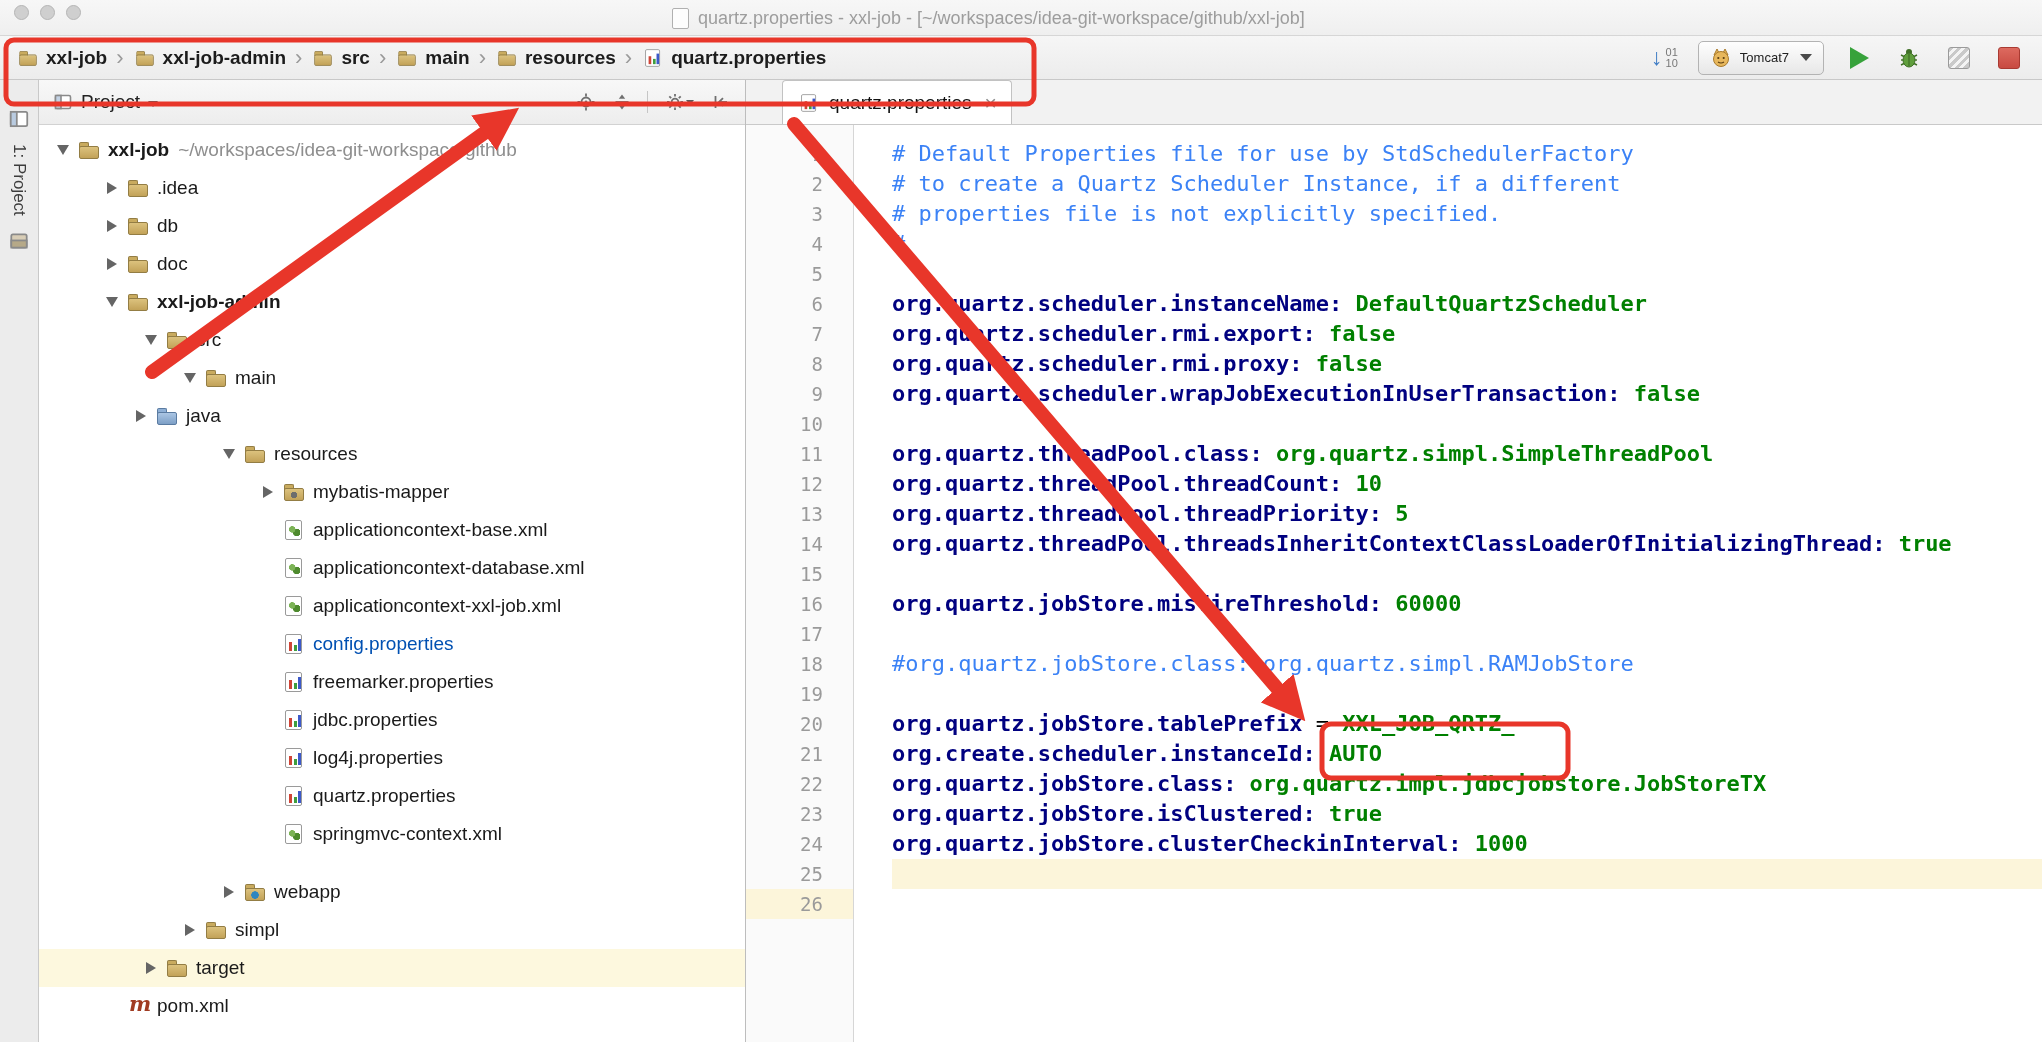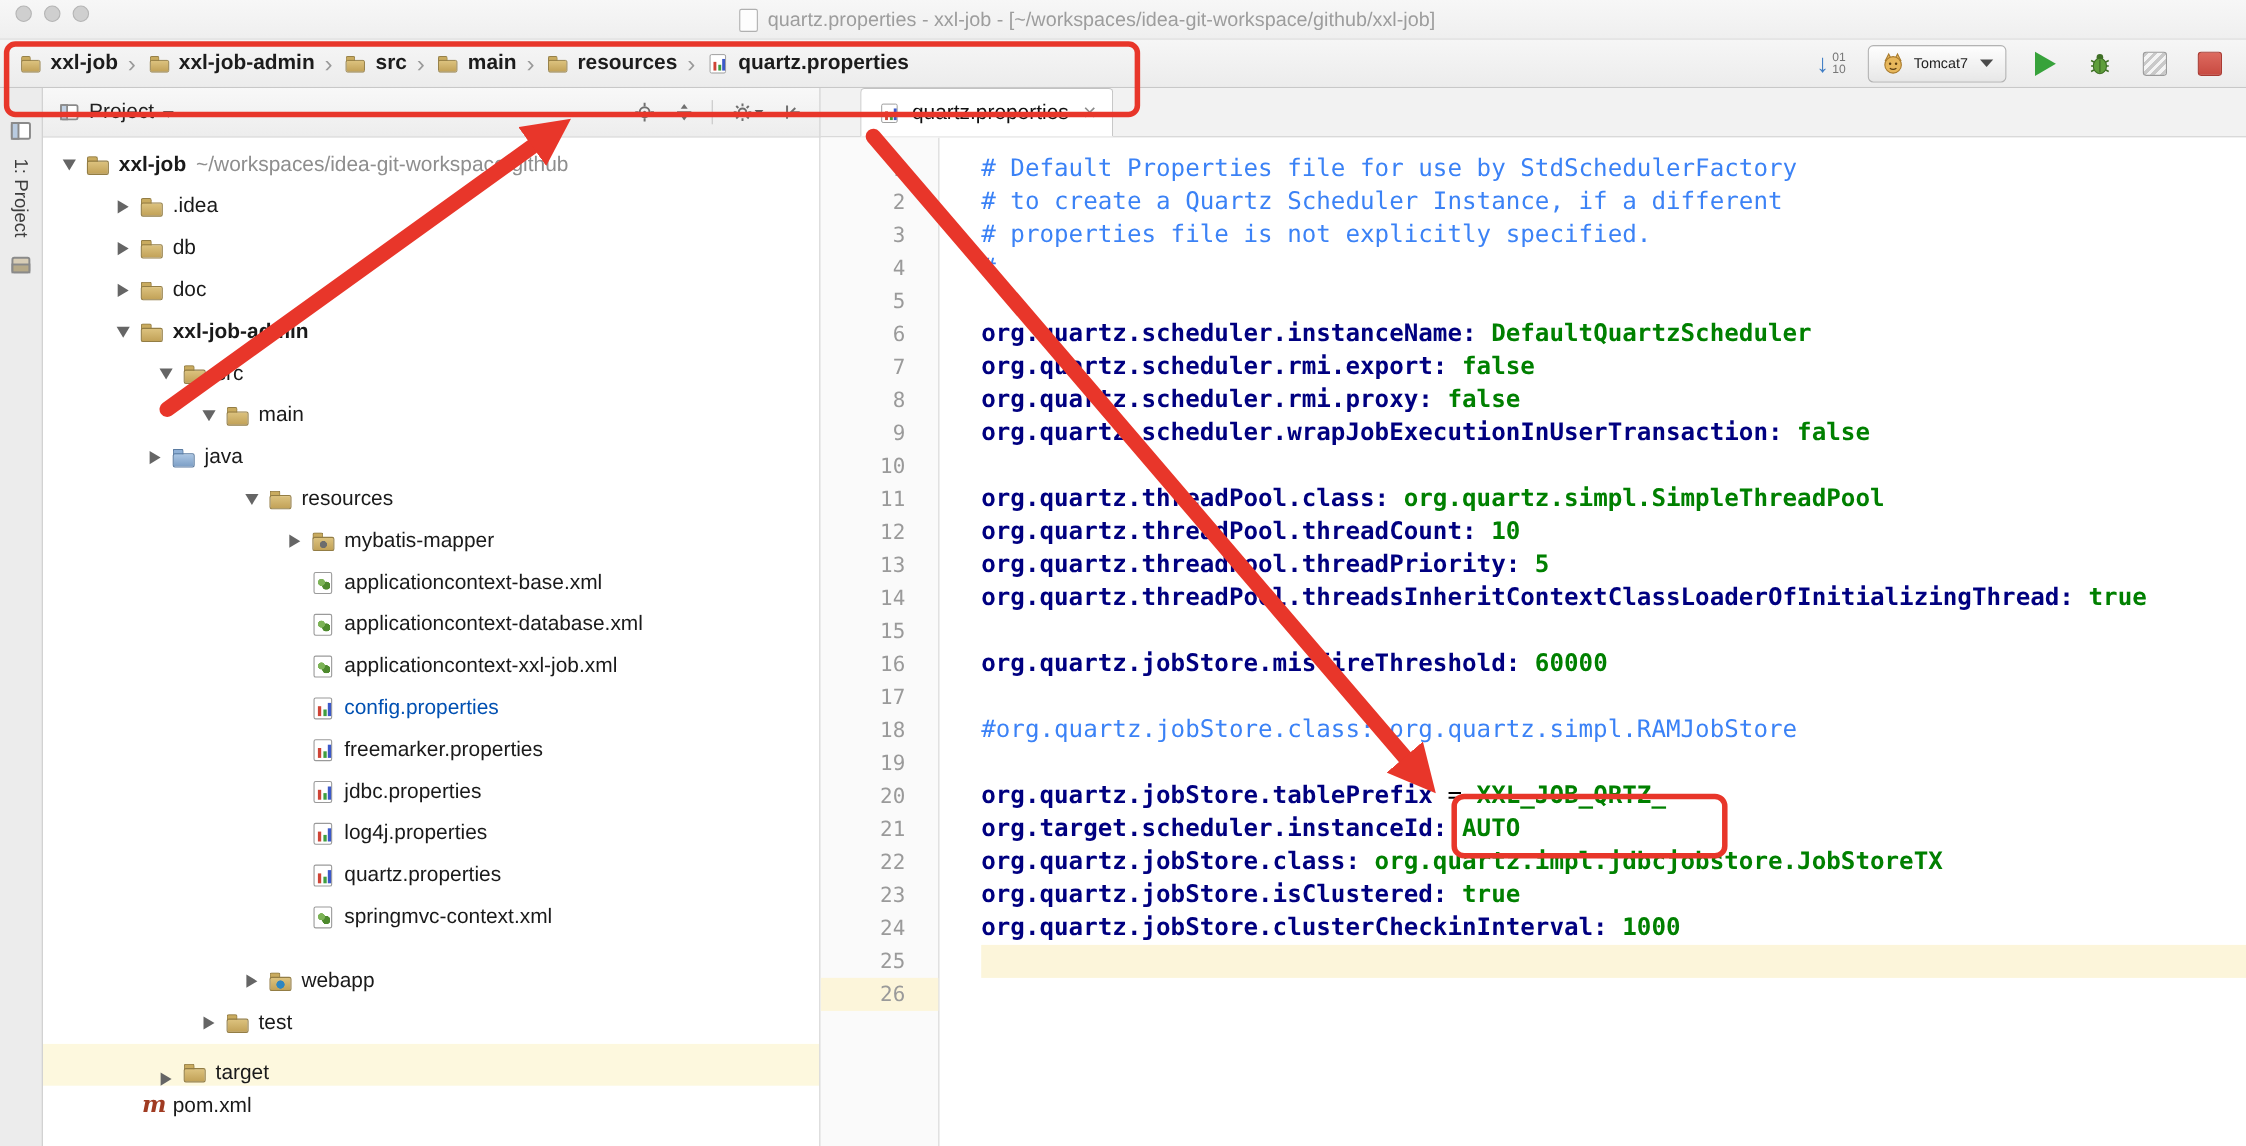--- a/index.html
+++ b/index.html
@@ -392,23 +392,23 @@
               <span class="arrow-closed"></span>
             </span>
             <span class="ic ic-folder-web"></span>
             <span class="tree-label">webapp</span>
           </div>
           <div class="tree-row" style="padding-left: 137px;">
             <span class="tw">
               <span class="arrow-closed"></span>
             </span>
             <span class="ic ic-folder"></span>
-            <span class="tree-label">test</span>
-          </div>
-          <div class="tree-row hl" style="padding-left: 98px; align-items: flex-end;">
+            <span class="tree-label">simpl</span>
+          </div>
+          <div class="tree-row hl" style="padding-left: 98px;">
             <span class="tw">
               <span class="arrow-closed"></span>
             </span>
             <span class="ic ic-folder"></span>
             <span class="tree-label">target</span>
           </div>
           <div class="tree-row" style="padding-left: 59px;">
             <span class="tw"></span>
             <span class="ic ic-maven"></span>
             <span class="tree-label">pom.xml</span>
@@ -467,21 +467,21 @@
             <div class="code-line"><span class="seg-key">org.quartz.threadPool.class:</span><span class="seg-value"> org.quartz.simpl.SimpleThreadPool</span></div>
             <div class="code-line"><span class="seg-key">org.quartz.threadPool.threadCount:</span><span class="seg-value"> 10</span></div>
             <div class="code-line"><span class="seg-key">org.quartz.threadPool.threadPriority:</span><span class="seg-value"> 5</span></div>
             <div class="code-line"><span class="seg-key">org.quartz.threadPool.threadsInheritContextClassLoaderOfInitializingThread:</span><span class="seg-value"> true</span></div>
             <div class="code-line"></div>
             <div class="code-line"><span class="seg-key">org.quartz.jobStore.misfireThreshold:</span><span class="seg-value"> 60000</span></div>
             <div class="code-line"></div>
             <div class="code-line"><span class="seg-comment">#org.quartz.jobStore.class: org.quartz.simpl.RAMJobStore</span></div>
             <div class="code-line"></div>
             <div class="code-line"><span class="seg-key">org.quartz.jobStore.tablePrefix</span><span class="seg-plain"> = </span><span class="seg-value">XXL_JOB_QRTZ_</span></div>
-            <div class="code-line"><span class="seg-key">org.target.scheduler.instanceId:</span><span class="seg-value"> AUTO</span></div>
+            <div class="code-line"><span class="seg-key">org.create.scheduler.instanceId:</span><span class="seg-value"> AUTO</span></div>
             <div class="code-line"><span class="seg-key">org.quartz.jobStore.class:</span><span class="seg-value"> org.quartz.impl.jdbcjobstore.JobStoreTX</span></div>
             <div class="code-line"><span class="seg-key">org.quartz.jobStore.isClustered:</span><span class="seg-value"> true</span></div>
             <div class="code-line"><span class="seg-key">org.quartz.jobStore.clusterCheckinInterval:</span><span class="seg-value"> 1000</span></div>
             <div class="code-line caret"></div>
           </div>
       </div>
     </div>
   </div>
 
   <svg class="annotations" width="2042" height="1042" viewBox="0 0 2042 1042">

